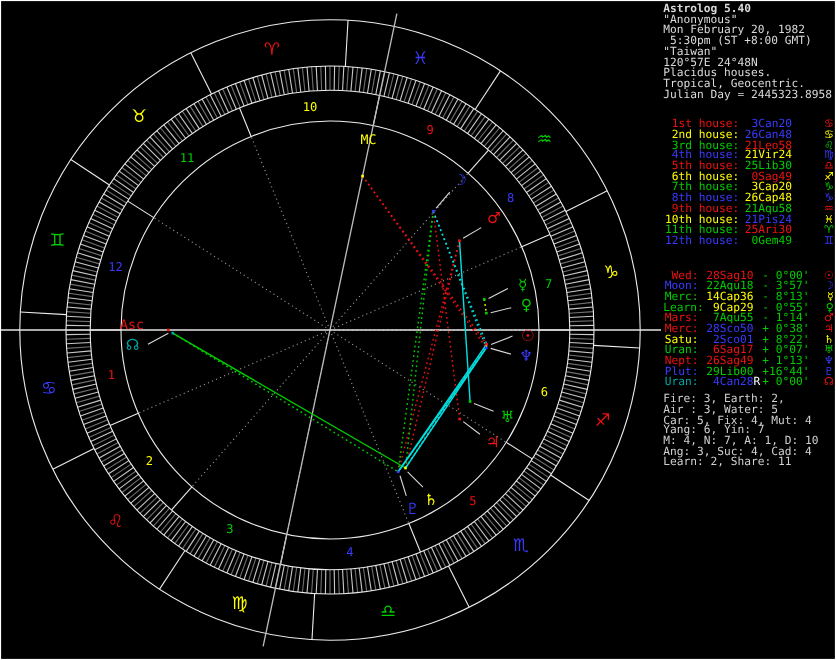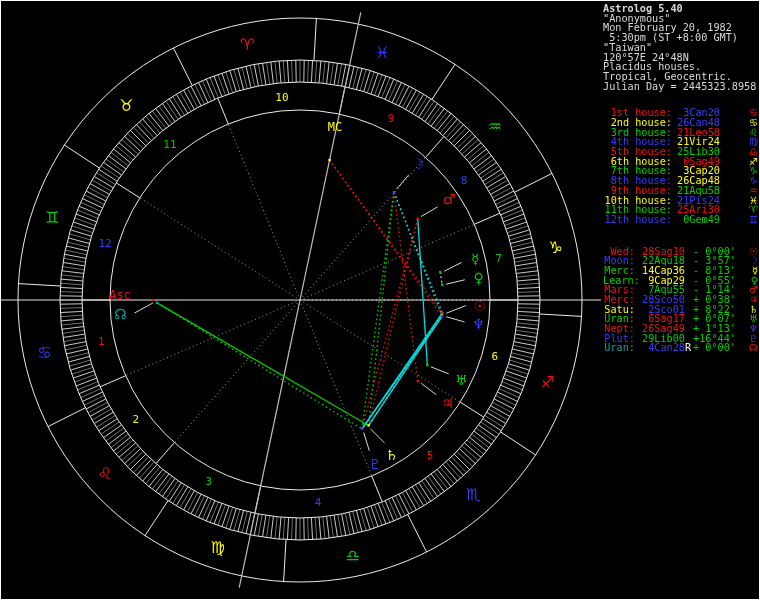--- a/index.html
+++ b/index.html
@@ -539,14 +539,23 @@
         <div class="row"><span class="pnam" style="color:#00cd00">Merc:</span><span class="pval" style="color:#ffff00">14Cap36</span><span class="pret"></span><span class="pdel" style="color:#00cd00">- 8°13'</span><span class="glyph" style="color:#ffff00">☿</span></div>
         <div class="row"><span class="pnam" style="color:#00cd00">Learn:</span><span class="pval" style="color:#ffff00">9Cap29</span><span class="pret"></span><span class="pdel" style="color:#00cd00">- 0°55'</span><span class="glyph" style="color:#00cd00">♀</span></div>
         <div class="row"><span class="pnam" style="color:#ee1111">Mars:</span><span class="pval" style="color:#00cd00">7Aqu55</span><span class="pret"></span><span class="pdel" style="color:#00cd00">- 1°14'</span><span class="glyph" style="color:#ee1111">♂</span></div>
         <div class="row"><span class="pnam" style="color:#ee1111">Merc:</span><span class="pval" style="color:#3a3aff">28Sco50</span><span class="pret"></span><span class="pdel" style="color:#00cd00">+ 0°38'</span><span class="glyph" style="color:#ee1111">♃</span></div>
         <div class="row"><span class="pnam" style="color:#ffff00">Satu:</span><span class="pval" style="color:#3a3aff">2Sco01</span><span class="pret"></span><span class="pdel" style="color:#00cd00">+ 8°22'</span><span class="glyph" style="color:#ffff00">♄</span></div>
         <div class="row"><span class="pnam" style="color:#00cd00">Uran:</span><span class="pval" style="color:#ee1111">6Sag17</span><span class="pret"></span><span class="pdel" style="color:#00cd00">+ 0°07'</span><span class="glyph" style="color:#00cd00">♅</span></div>
         <div class="row"><span class="pnam" style="color:#ee1111">Nept:</span><span class="pval" style="color:#ee1111">26Sag49</span><span class="pret"></span><span class="pdel" style="color:#00cd00">+ 1°13'</span><span class="glyph" style="color:#3a3aff">♆</span></div>
         <div class="row"><span class="pnam" style="color:#3a3aff">Plut:</span><span class="pval" style="color:#00cd00">29Lib00</span><span class="pret"></span><span class="pdel" style="color:#00cd00">+16°44'</span><span class="glyph" style="color:#3a3aff">♇</span></div>
         <div class="row"><span class="pnam" style="color:#00a5a5">Uran:</span><span class="pval" style="color:#3a3aff">4Can28</span><span class="pret">R</span><span class="pdel" style="color:#00cd00">+ 0°00'</span><span class="glyph" style="color:#ee1111">☊</span></div>
       </div>
+    <div class="stats">
+        <div class="pline stat">Fire: 3, Earth: 2,</div>
+        <div class="pline stat">Air : 3, Water: 5</div>
+        <div class="pline stat">Car: 5, Fix: 4, Mut: 4</div>
+        <div class="pline stat">Yang: 6, Yin: 7</div>
+        <div class="pline stat">M: 4, N: 7, A: 1, D: 10</div>
+        <div class="pline stat">Ang: 3, Suc: 4, Cad: 4</div>
+        <div class="pline stat">Learn: 2, Share: 11</div>
+      </div>
   </div>
 </div>
 
 </body></html>

